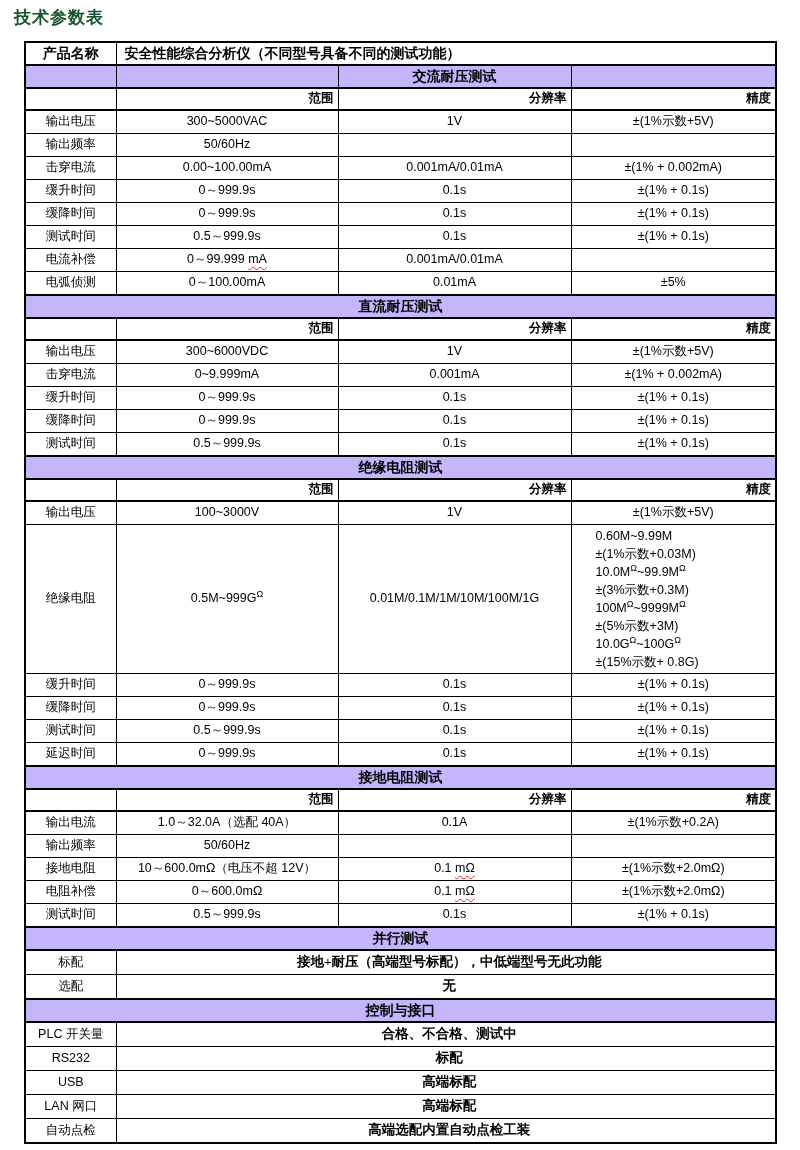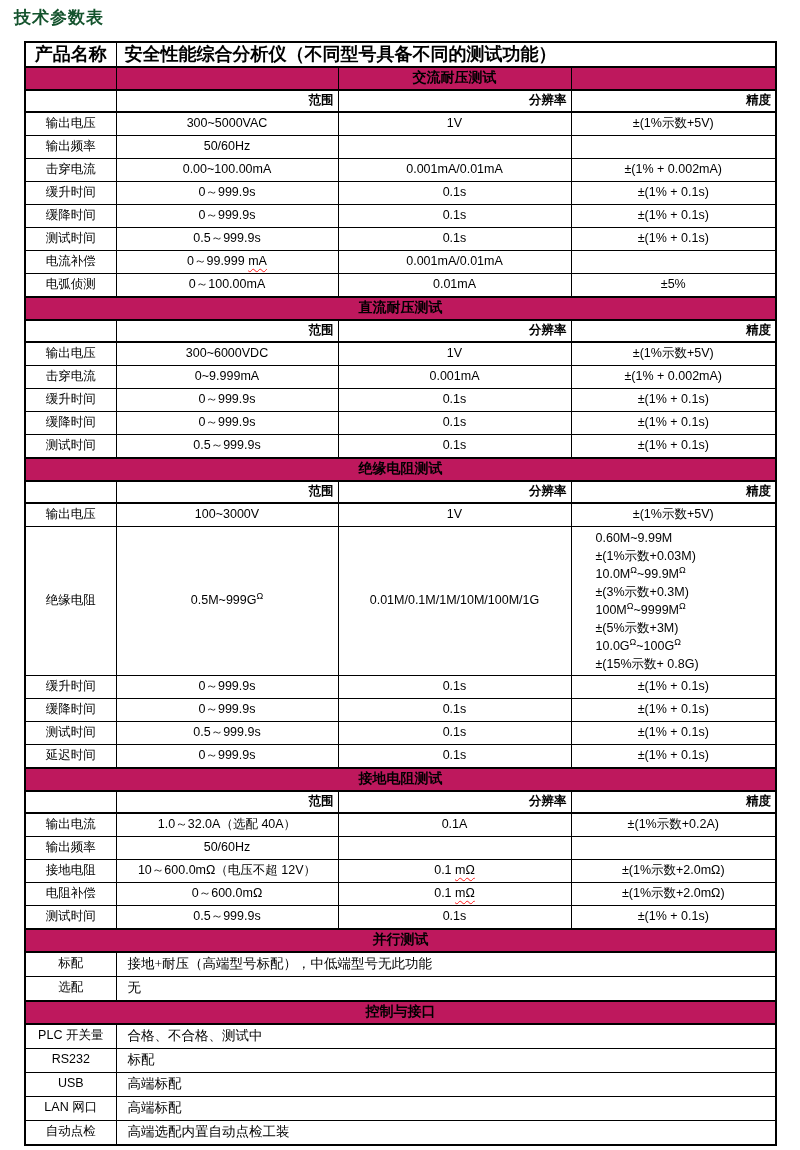--- a/index.html
+++ b/index.html
@@ -33,28 +33,28 @@
     vertical-align: middle;
     padding: 0 4px;
     height: 22px;
     line-height: 1.25;
     overflow: hidden;
     white-space: nowrap;
   }
   tr.product-row td {
     font-weight: bold;
     font-family: "Liberation Serif", serif;
-    font-size: 18px;
+    font-size: 14px;
     height: 21px;
     border-bottom-width: 2px;
     margin-top: 8px;
   }
   td.product-value { text-align: left; padding-left: 8px; }
   tr.section-row td {
-    background: #be185d;
+    background: #c4b5fd;
     font-weight: bold;
     font-family: "Liberation Serif", serif;
     font-size: 14px;
     height: 21px;
     border-top-width: 2px;
     border-bottom-width: 2px;
     margin-top: 16px;
   }
   tr.colhead-row td {
     font-weight: bold;
@@ -65,24 +65,25 @@
   td.acc-multiline {
     padding: 2px 24px;
     line-height: 18px;
     height: auto;
     font-size: 12.5px;
   }
   .acc-line-left  { text-align: left; }
   .acc-line-right { text-align: left; }
   tr.span-row td { height: 23px; }
   td.val-span {
-    text-align: left;
+    text-align: center;
     padding-left: 11px;
     font-family: "Liberation Serif", serif;
     font-size: 13.5px;
+    font-weight: bold;
   }
   sup.omega {
     font-size: 9px;
     line-height: 0;
     vertical-align: super;
   }
   .wavy {
     text-decoration: underline wavy #ff1a1a;
     text-decoration-thickness: 1px;
     text-underline-offset: 3px;

